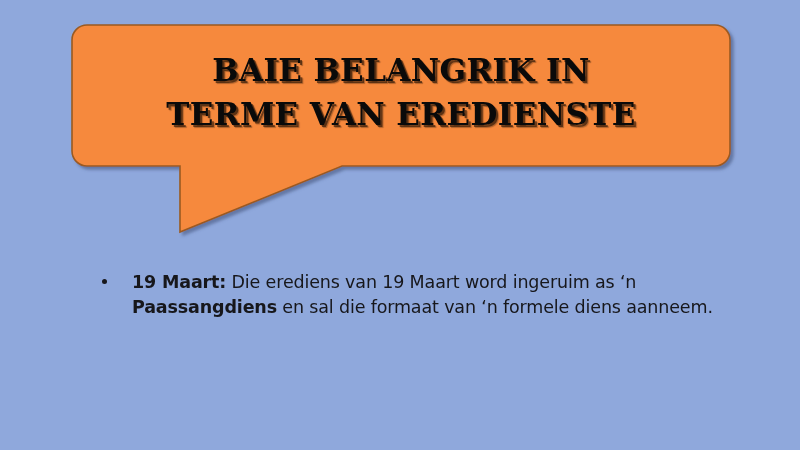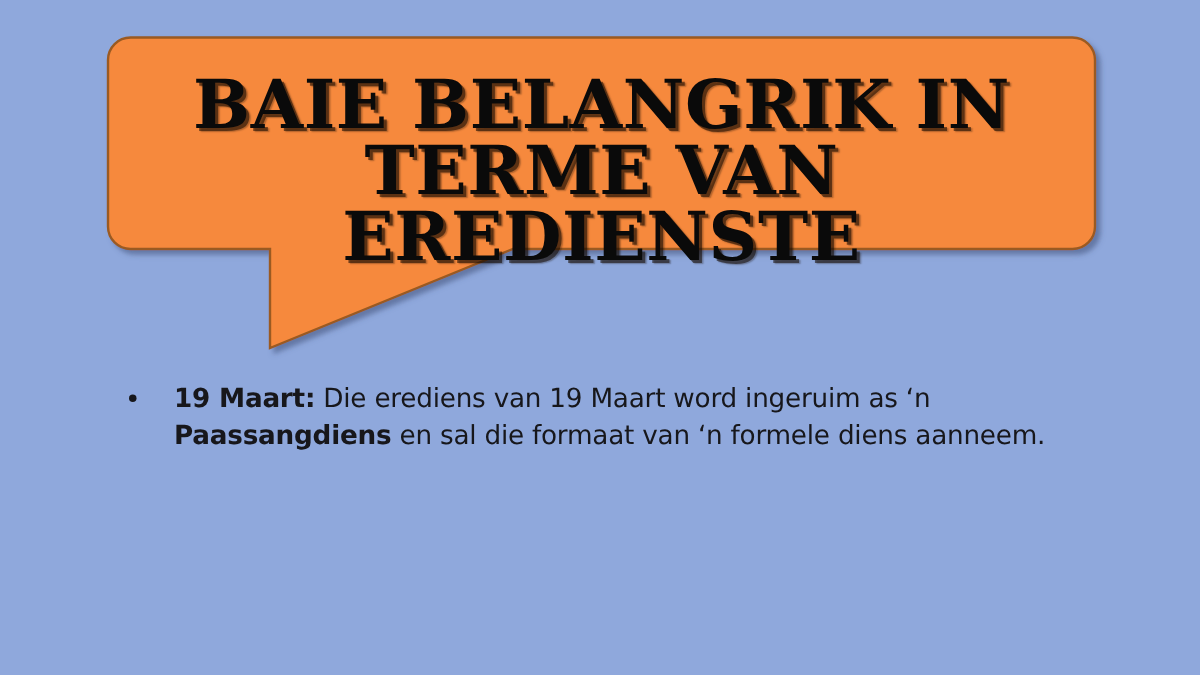--- a/index.html
+++ b/index.html
@@ -38,37 +38,37 @@
   }
 
   #callout-title {
     position: absolute;
     left: 74px;
     top: 48px;
     width: 654px;
     text-align: center;
     font-family: "DejaVu Serif", "Liberation Serif", serif;
     font-weight: 700;
-    font-size: 45px;
+    font-size: 31px;
     line-height: 44px;
     letter-spacing: 0.4px;
     color: #0a0a0a;
     text-shadow: 2px 2px 0 rgba(20,10,0,0.55),
                  3px 3px 1px rgba(20,10,0,0.30);
     white-space: pre-line;
     pointer-events: none;
   }
 
   
   #body-list {
     position: absolute;
     left: 78px;
     top: 254px;
     width: 660px;
-    margin: 0;
+    margin: 16px;
     padding: 0;
     list-style: none;
   }
   .bullet-row {
     position: relative;
     padding-left: 38px;
     margin-bottom: 22px;
     font-family: "DejaVu Sans", "Liberation Sans", sans-serif;
     font-size: 17.5px;
     line-height: 24.5px;

